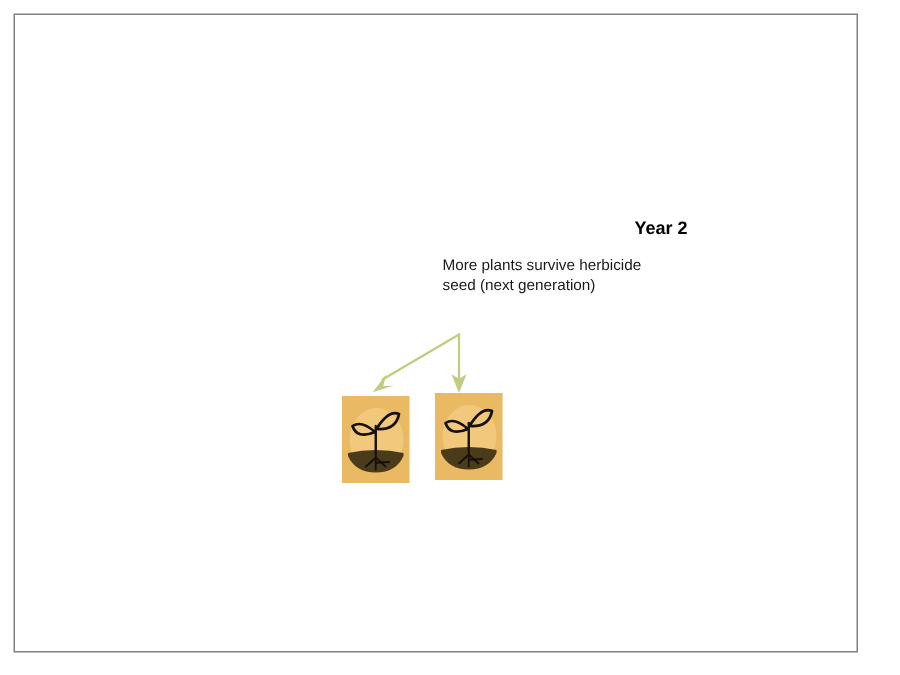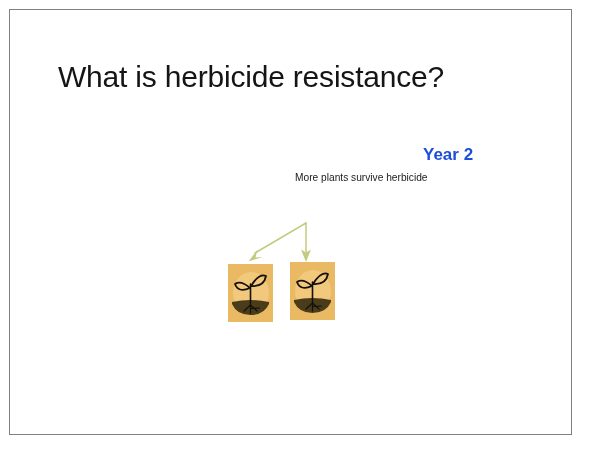--- a/index.html
+++ b/index.html
@@ -37,23 +37,23 @@
     font-size: 30px;
     font-weight: 400;
     color: #151515;
     letter-spacing: -0.2px;
     white-space: nowrap;
   }
   #year-label {
     position: absolute;
     left: 423px;
     top: 145px;
-    font-size: 17px;
+    font-size: 12px;
     font-weight: bold;
-    color: #1d4ed8;
+    color: #000000;
     white-space: nowrap;
   }
   #caption {
     position: absolute;
     left: 295px;
     top: 172px;
     width: 125px;
     font-size: 10.2px;
     line-height: 12.6px;
     color: #1a1a1a;
@@ -83,26 +83,26 @@
   #plant-tile-right { left: 290px; top: 262px; }
   .plant-svg { display: block; width: 45px; height: 58px; }
 </style>
 </head>
 <body>
 
 <div id="slide">
 
   <div id="slide-frame"></div>
 
-  <div id="slide-title">What is herbicide resistance?</div>
 
   <div id="year-label">Year 2</div>
 
   <div id="caption">
     <span class="cap-line">More plants survive herbicide</span>
+    <span class="cap-line">seed (next generation)</span>
   </div>
 
   <svg id="arrows" viewBox="0 0 600 450">
 
     <g>
       <line x1="306" y1="223" x2="255" y2="253" stroke="#c3cb7e" stroke-width="1.5" stroke-linecap="round"></line>
       <polygon points="248.5,261.5 257.5,249.5 255.5,257.5 262.5,257.0" fill="#c3cb7e"></polygon>
     </g>
 
     <g>

